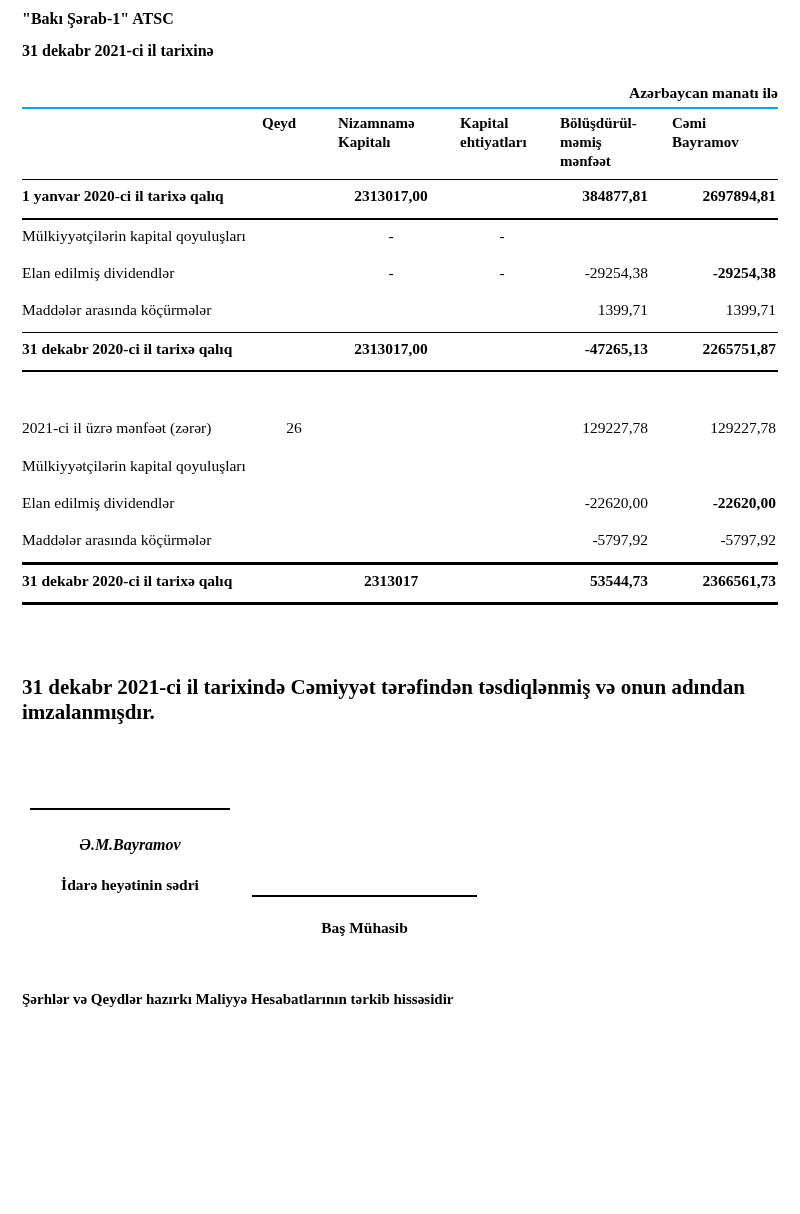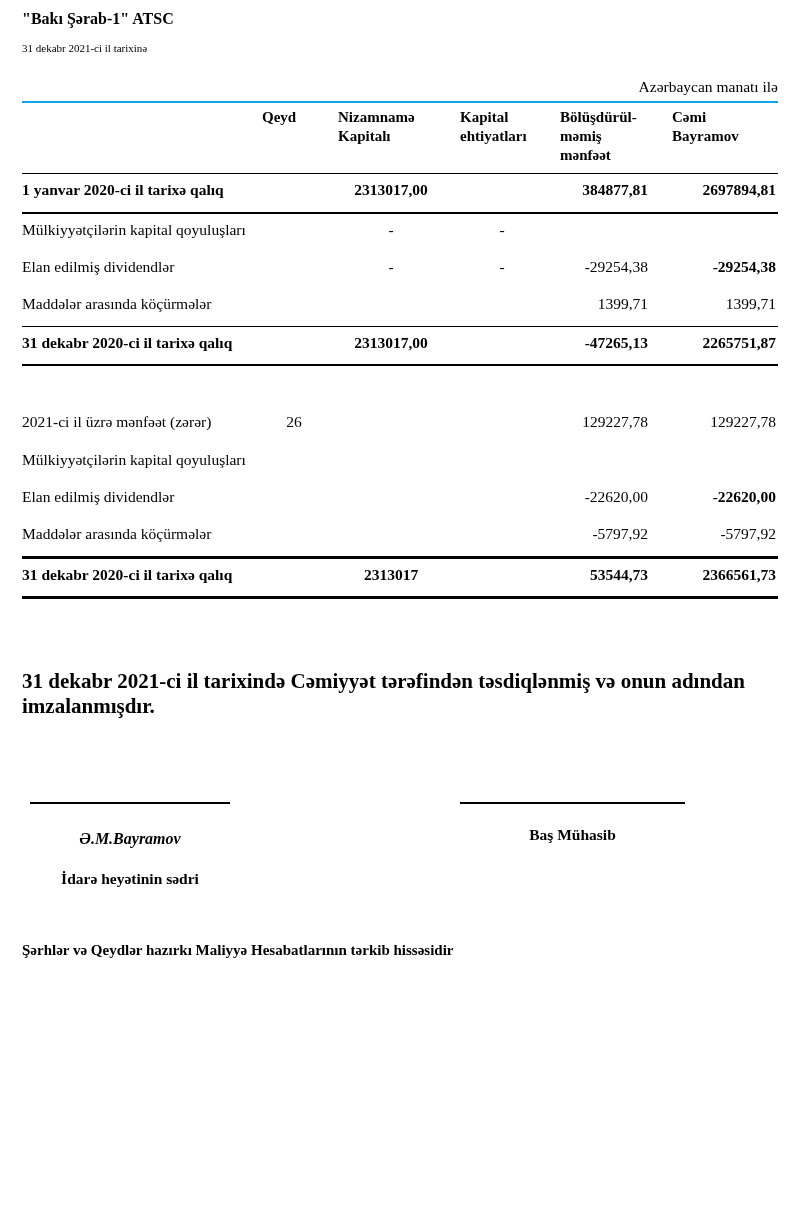--- a/index.html
+++ b/index.html
@@ -21,27 +21,27 @@
     font-size: 16px;
     font-weight: bold;
     margin-bottom: 14px;
   }
   .title {
     font-size: 17px;
     font-weight: bold;
     margin-bottom: 2px;
   }
   .date-line {
-    font-size: 11px;
-    font-weight: normal;
+    font-size: 16px;
+    font-weight: bold;
   }
   .currency-note {
     text-align: right;
     font-size: 15.5px;
-    font-weight: normal;
+    font-weight: bold;
     margin-top: 24px;
     margin-bottom: 5px;
   }
   table.equity {
     width: 100%;
     border-collapse: collapse;
     table-layout: fixed;
     border-top: 2px solid #0ea5e9;
   }
   col.c1 { width: 236px; }
@@ -81,20 +81,21 @@
   td.spacer { height: 40px; padding: 0; }
   .approval {
     margin: 70px 0 0 0;
     font-size: 21px;
     font-weight: bold;
   }
   .signatures {
     display: flex;
     align-items: flex-start;
     margin-top: 82px;
+    flex-direction: column;
   }
   .sig-block {
     text-align: center;
   }
   .sig-block.left  { margin-left: 8px;  width: 200px; }
   .sig-block.right { margin-left: 230px; width: 225px; }
   .sig-line {
     border-bottom: 2px solid #000;
     height: 1px;
     width: 100%;

